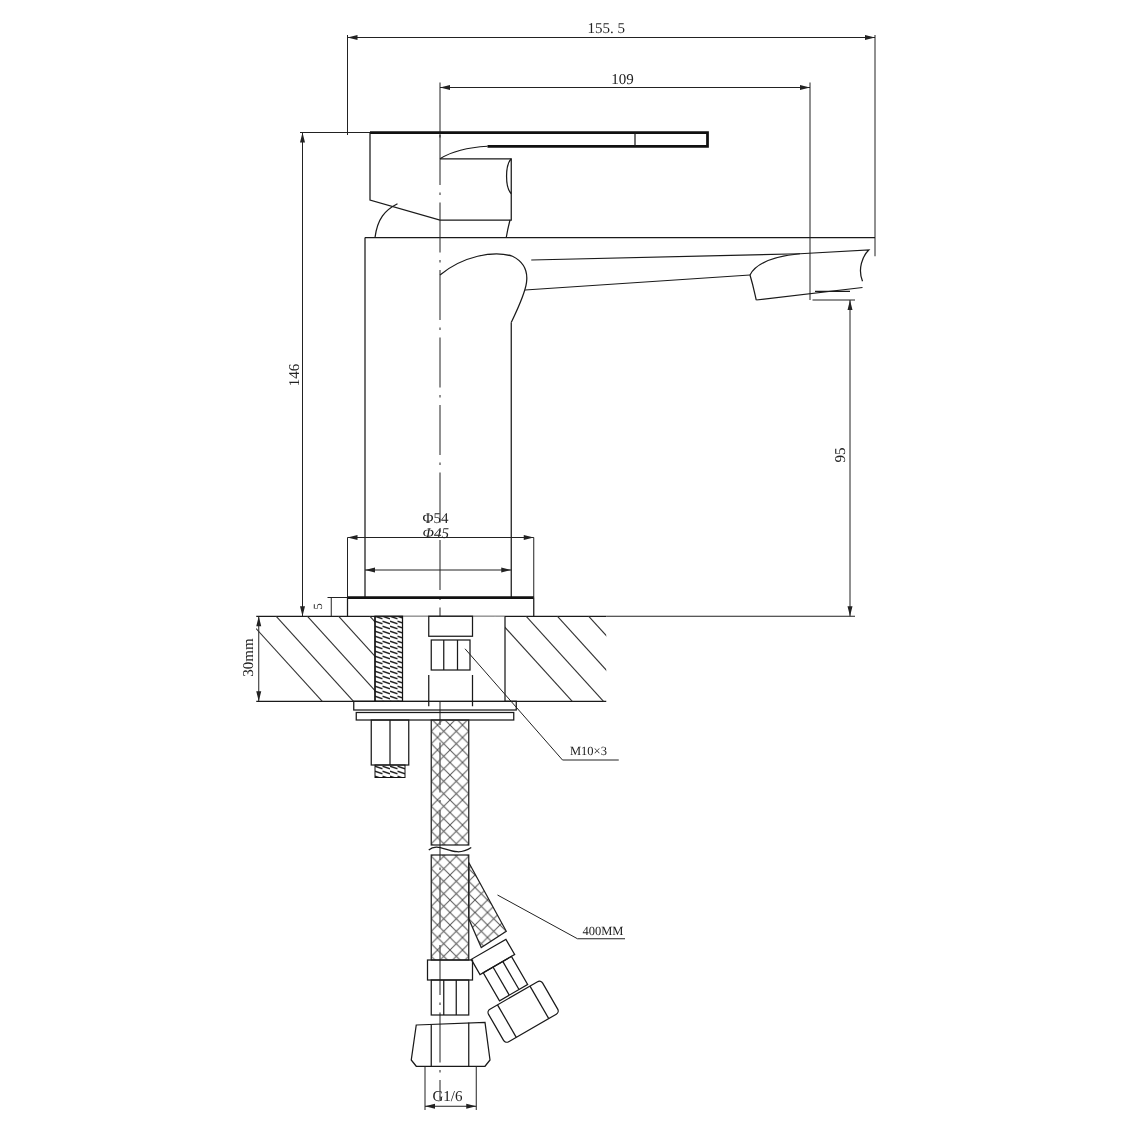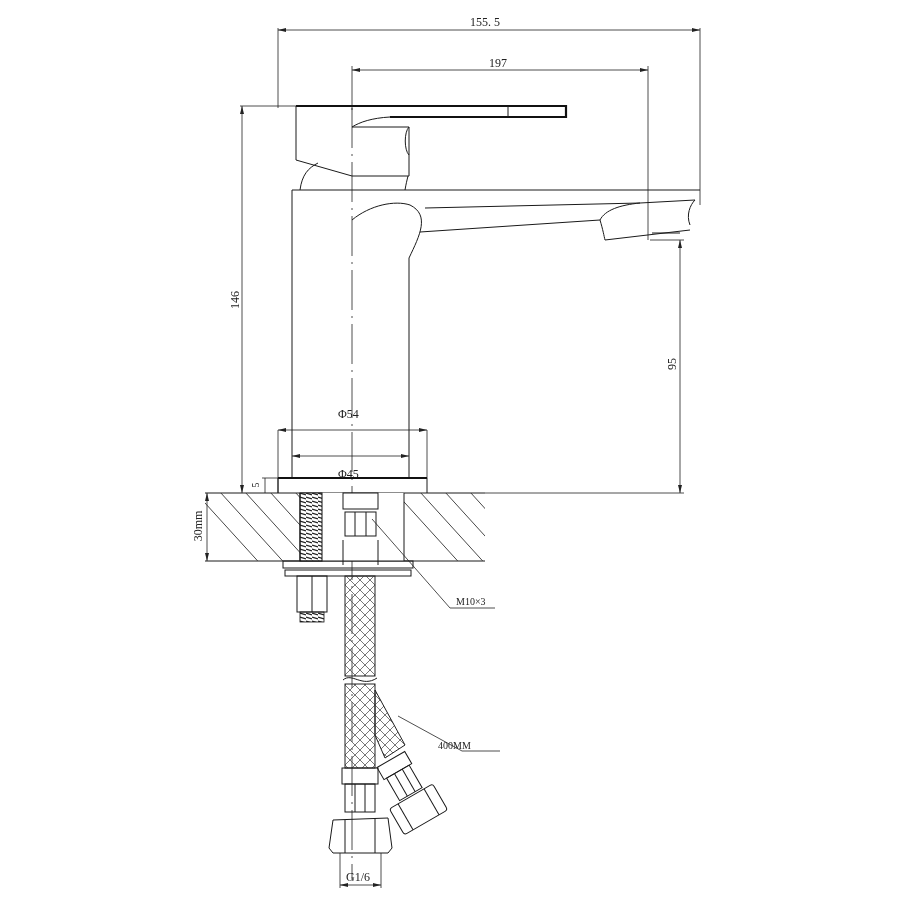--- a/index.html
+++ b/index.html
@@ -174,23 +174,23 @@
       <rect class="ln" x="-25" y="42" width="50" height="30" rx="3"></rect>
       <line class="ln" x1="-15" y1="42" x2="-15" y2="72"></line>
       <line class="ln" x1="15" y1="42" x2="15" y2="72"></line>
     </g>
     <line class="dim" x1="398" y1="716" x2="462" y2="751"></line>
     <line class="dim" x1="462" y1="751" x2="500" y2="751"></line>
   </g>
 </svg>
 
 <div class="lbl" style="left:470px; top:16px;">155. 5</div>
-<div class="lbl" style="left:489px; top:57px;">197</div>
+<div class="lbl" style="left:489px; top:57px;">109</div>
 <div class="lbl rot" style="left:226px; top:294px;">146</div>
 <div class="lbl rot" style="left:666px; top:358px;">95</div>
 <div class="lbl" style="left:338px; top:408px;">Φ54</div>
-<div class="lbl" style="left:338px; top:468px;">Φ45</div>
+<div class="lbl" style="left:338px; top:420px;font-style:italic;">Φ45</div>
 <div class="lbl rot small" style="left:253px; top:480px;">5</div>
 <div class="lbl rot" style="left:183px; top:520px;">30mm</div>
 <div class="lbl small" style="left:456px; top:597px;">M10×3</div>
-<div class="lbl small" style="left:438px; top:741px;">400MM</div>
+<div class="lbl small" style="left:466px; top:741px;">400MM</div>
 <div class="lbl" style="left:346px; top:871px;">G1/6</div>
 </div>
 
 </body></html>

